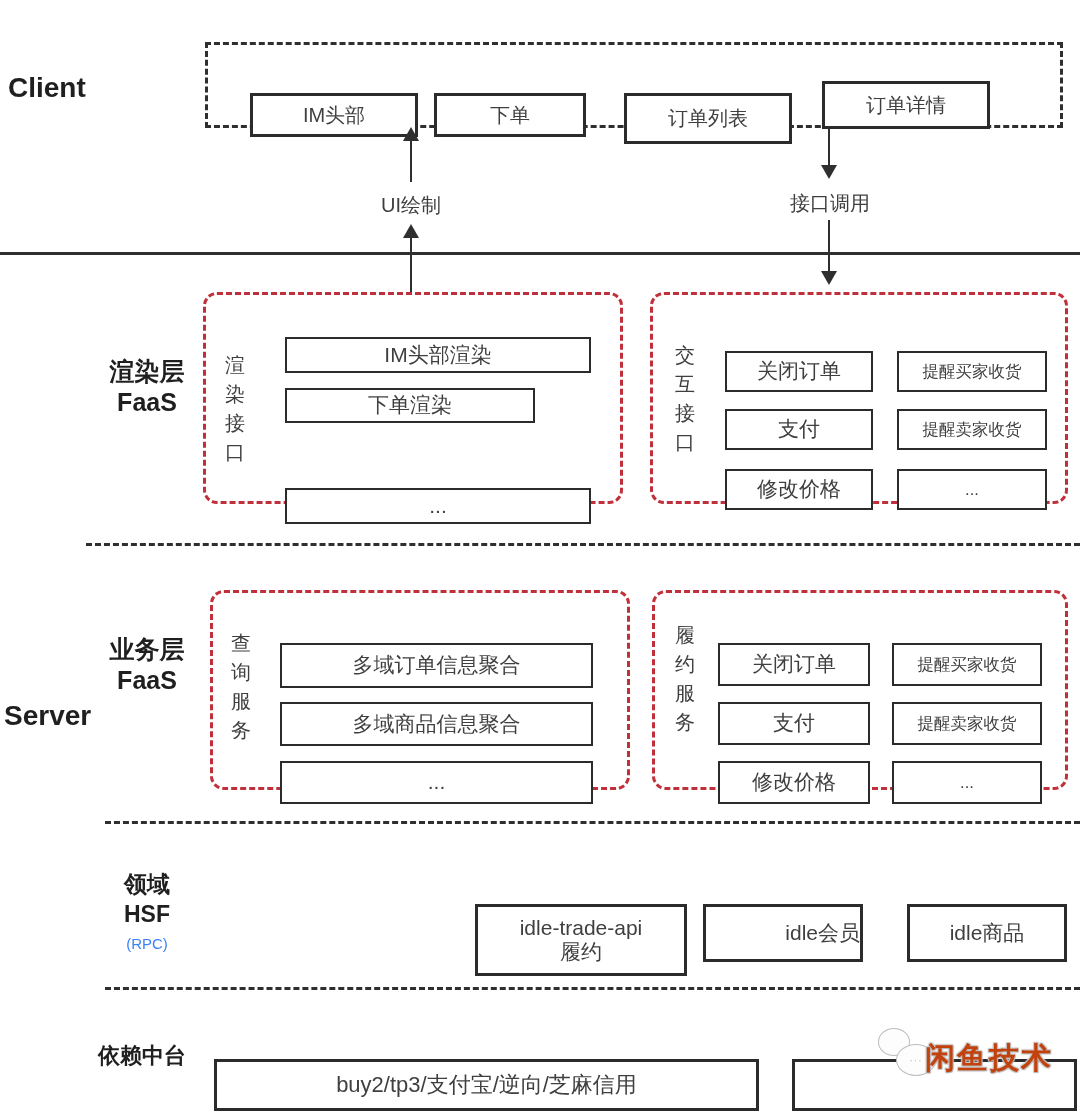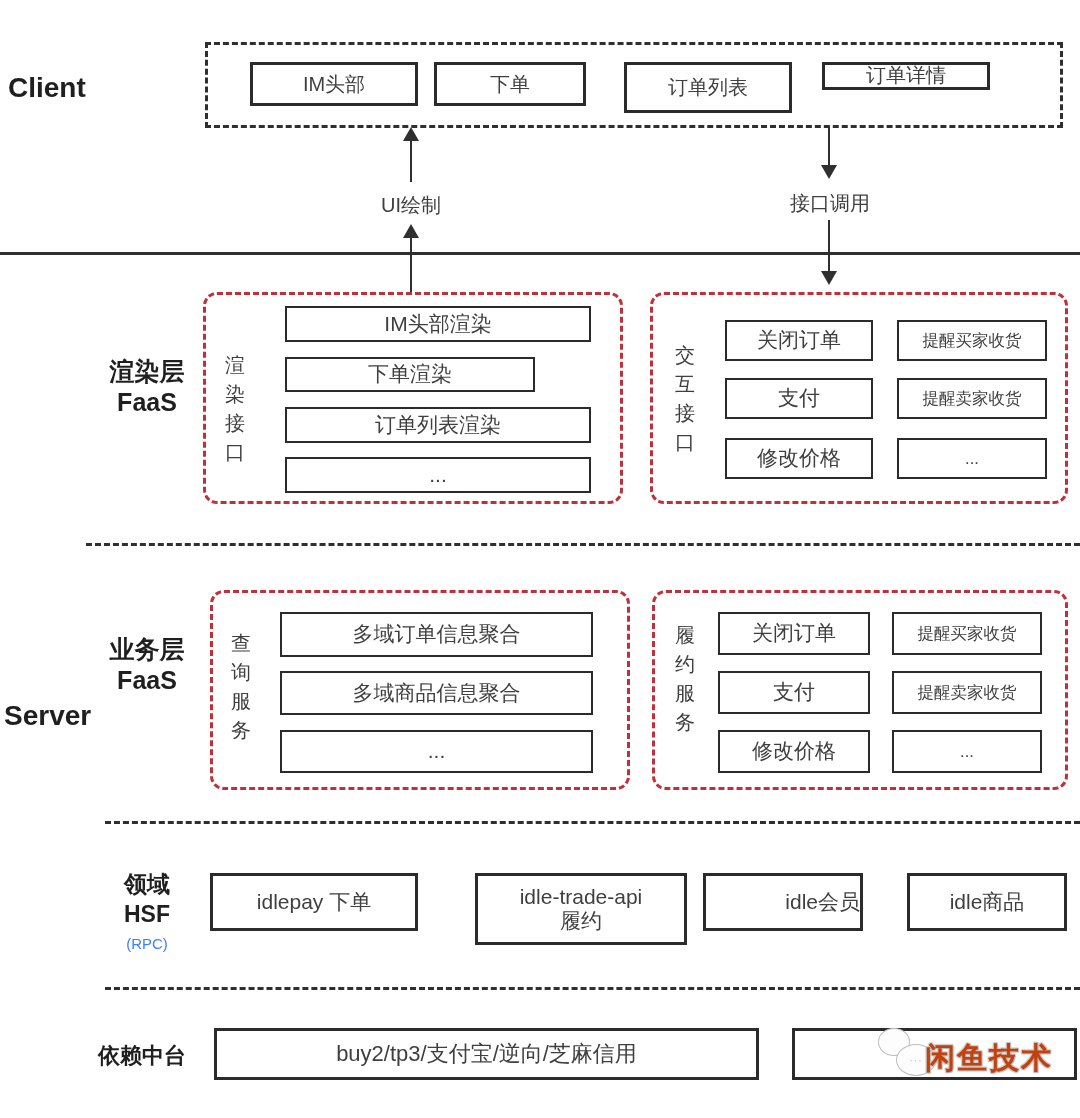--- a/index.html
+++ b/index.html
@@ -46,20 +46,21 @@
   .box{
     position:absolute;
     border:2px solid #2b2b2b;
     background:#ffffff;
     display:flex;flex-direction:column;
     align-items:center;justify-content:center;
     text-align:center;
     font-size:20px;color:#3f3f3f;
     line-height:1.15;
     box-sizing:border-box;
+    margin-top:31px;
   }
   .box.thick{border-width:3px;}
   .box.f21{font-size:21px;}
   .box.f22{font-size:22px;}
   .box.small{font-size:16.5px;}
   
   .vtext{
     position:absolute;
     width:24px;
     font-size:20px;
@@ -123,21 +124,21 @@
 
   <div class="box thick" style="left:250px;top:62px;width:168px;height:44px;">
       <span>IM头部</span>
     </div>
   <div class="box thick" style="left:434px;top:62px;width:152px;height:44px;">
       <span>下单</span>
     </div>
   <div class="box thick" style="left:624px;top:62px;width:168px;height:51px;">
       <span>订单列表</span>
     </div>
-  <div class="box thick" style="left:822px;top:62px;width:168px;height:28px;justify-content:flex-end;">
+  <div class="box thick" style="left:822px;top:50px;width:168px;height:48px;">
       <span>订单详情</span>
     </div>
 
   <div class="ahead-up" style="left:403px;top:127px;"></div>
   <div class="aline" style="left:410px;top:140px;height:42px;"></div>
   <div class="flow-label" style="left:361px;top:192px;width:100px;">UI绘制</div>
   <div class="ahead-up" style="left:403px;top:224px;"></div>
   <div class="aline" style="left:410px;top:237px;height:55px;"></div>
 
   <div class="aline" style="left:828px;top:126px;height:40px;"></div>
@@ -154,23 +155,20 @@
   </div>
 
   <div class="red-group" style="left:203px;top:292px;width:414px;height:206px;"></div>
   <div class="vtext" style="left:223px;top:351px;">渲染接口</div>
   <div class="box f21" style="left:285px;top:306px;width:306px;height:36px;justify-content:center;">
       <span>IM头部渲染</span>
     </div>
   <div class="box f21" style="left:285px;top:357px;width:250px;height:35px;">
       <span>下单渲染</span>
     </div>
-  <div class="box f21" style="left:285px;top:407px;width:306px;height:36px;">
-      <span>订单列表渲染</span>
-    </div>
   <div class="box f21" style="left:285px;top:457px;width:306px;height:36px;">
       <span>...</span>
     </div>
 
   <div class="red-group" style="left:650px;top:292px;width:412px;height:206px;"></div>
   <div class="vtext" style="left:673px;top:341px;">交互接口</div>
   <div class="box f21" style="left:725px;top:320px;width:148px;height:41px;">
       <span>关闭订单</span>
     </div>
   <div class="box f21" style="left:725px;top:378px;width:148px;height:41px;">
@@ -232,24 +230,20 @@
     </div>
 
   <div class="sep-dash" style="left:105px;top:821px;width:975px;"></div>
 
   <div class="side-label" style="left:92px;top:869px;width:110px;font-size:23px;line-height:30px;">
     <div>领域</div>
     <div>HSF</div>
     <div style="font-weight:normal;font-size:15px;color:#3b82f6;">(RPC)</div>
   </div>
 
-  <div class="box thick f21" style="left:210px;top:873px;width:208px;height:58px;">
-    <span>idlepay 下单</span>
-      <span></span>
-  </div>
   <div class="box thick f21" style="left:475px;top:873px;width:212px;height:72px;">
     <span>idle-trade-api</span>
       <span>履约</span>
   </div>
   <div class="box thick f21" style="left:703px;top:873px;width:160px;height:58px;align-items:flex-end;">
     <span>idle会员</span>
       <span></span>
   </div>
   <div class="box thick f21" style="left:907px;top:873px;width:160px;height:58px;">
     <span>idle商品</span>

